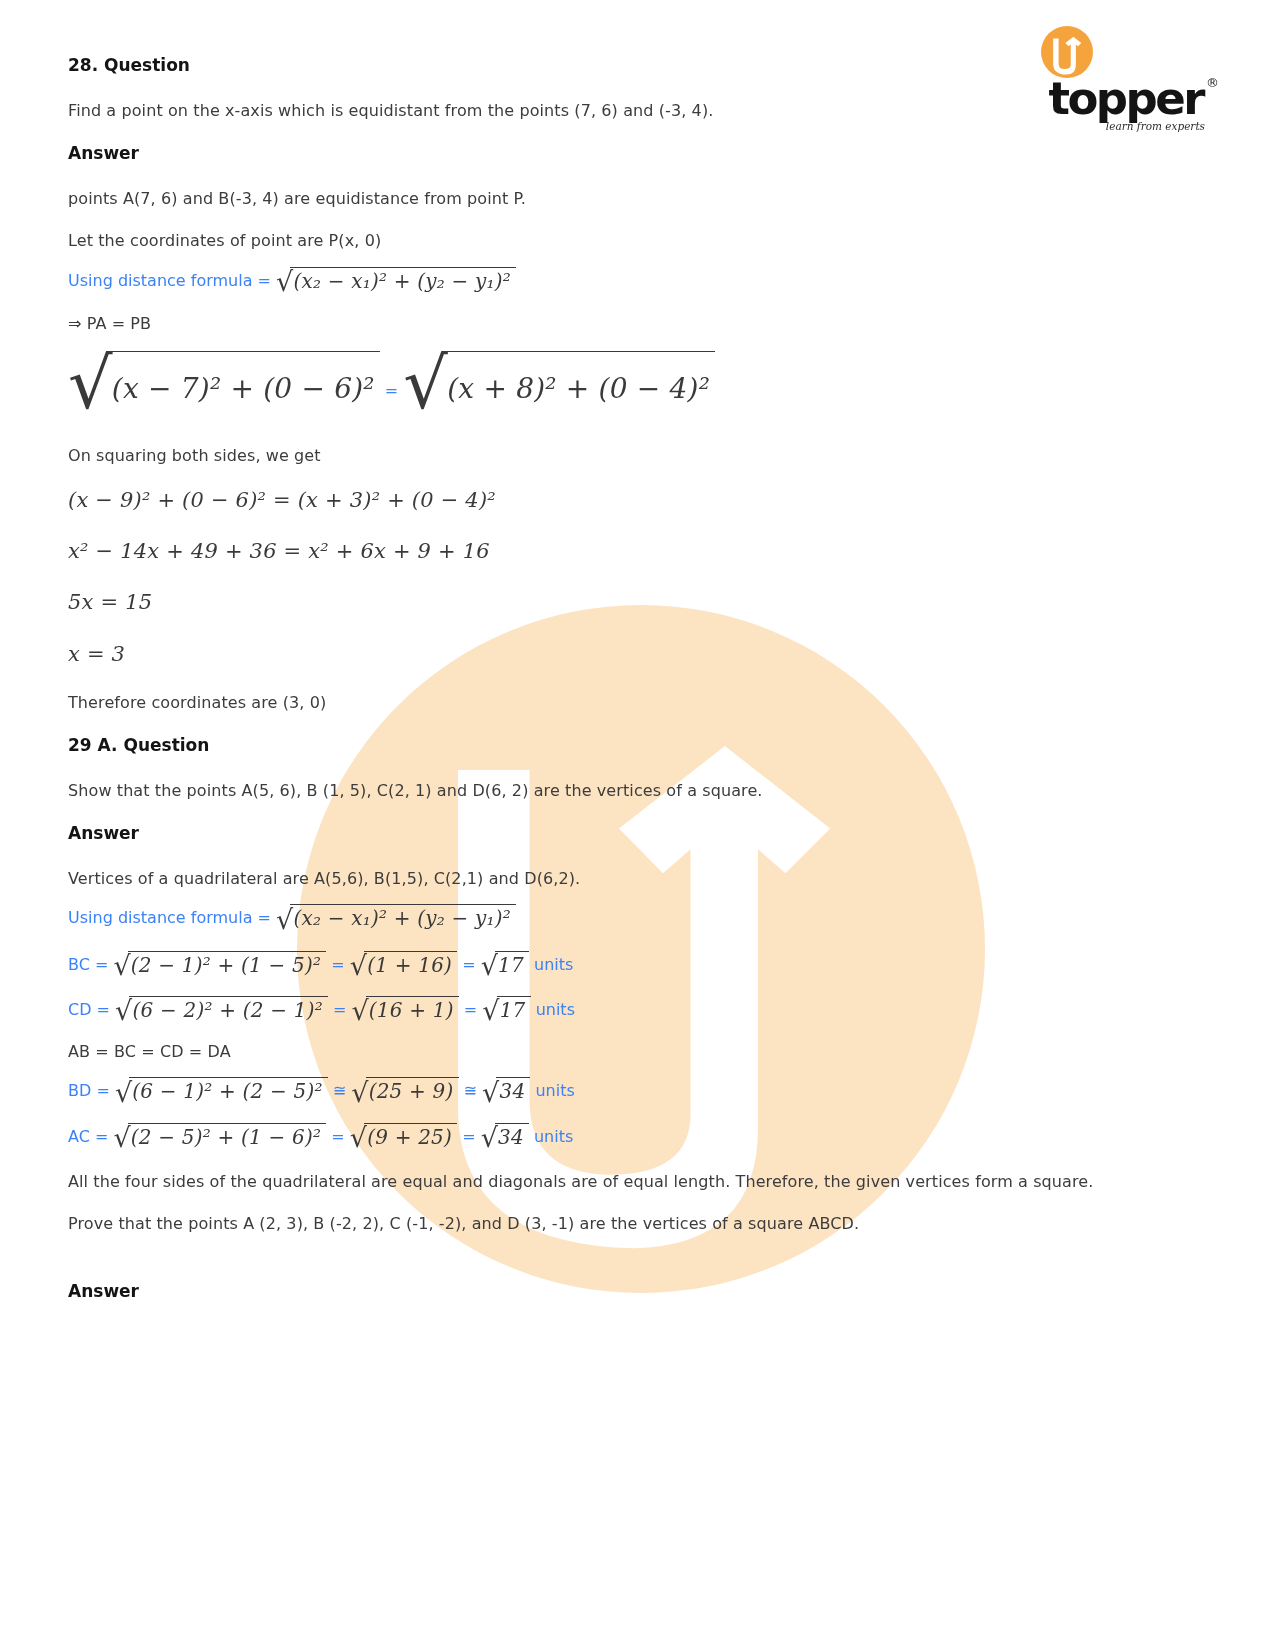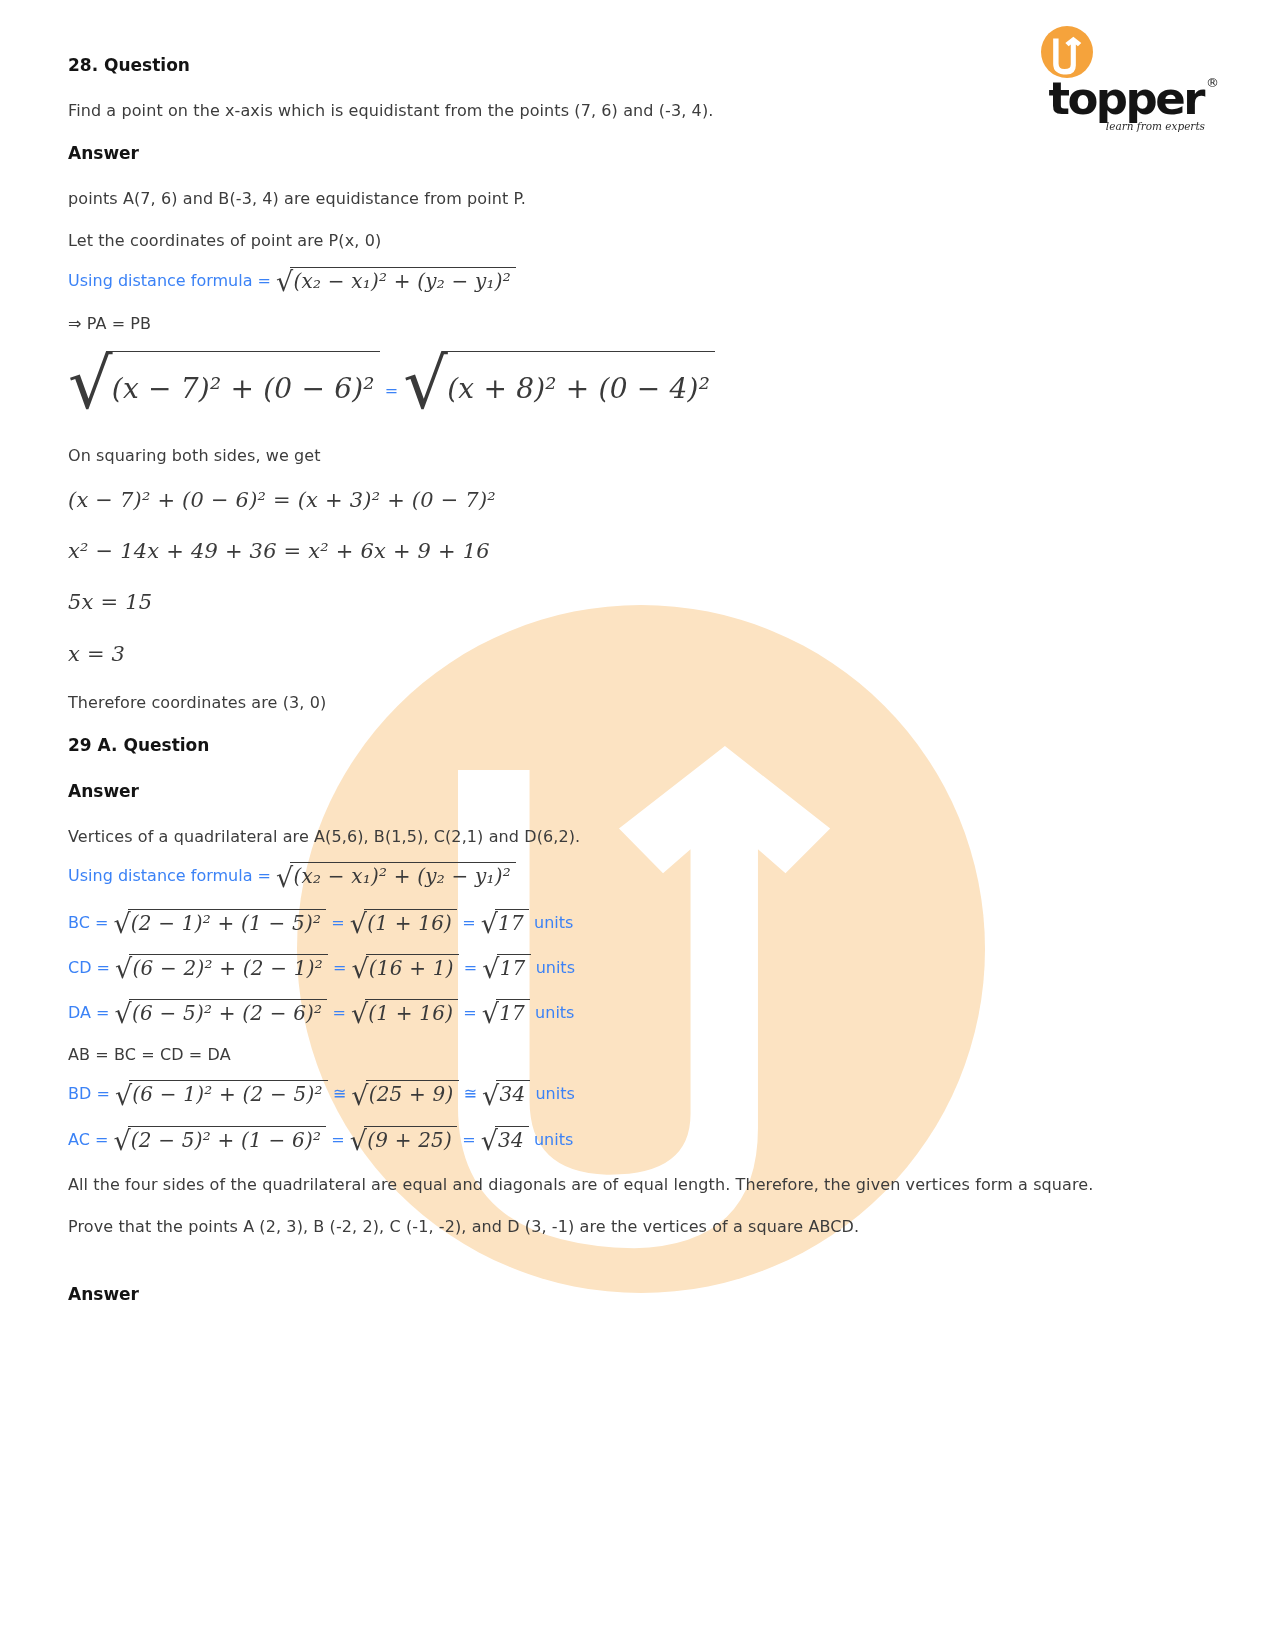--- a/index.html
+++ b/index.html
@@ -109,46 +109,44 @@
       <span class="t">Using distance formula = </span><span class="m"><span class="sq">√</span><span class="rad">(x₂ − x₁)² + (y₂ − y₁)²</span></span>
     </div>
 
     <p class="para para-tight">⇒ PA = PB</p>
 
     <div class="frow frow-big">
       <span class="m"><span class="sq">√</span><span class="rad">(x − 7)² + (0 − 6)²</span></span><span class="t"> = </span><span class="m"><span class="sq">√</span><span class="rad">(x + 8)² + (0 − 4)²</span></span>
     </div>
 
     <p class="para">On squaring both sides, we get</p>
-    <p class="mtext">(x − 7)² + (0 − 6)² = (x + 3)² + (0 − 7)²</p>
+    <p class="mtext">(x − 9)² + (0 − 6)² = (x + 3)² + (0 − 4)²</p>
     <p class="mtext">x² − 14x + 49 + 36 = x² + 6x + 9 + 16</p>
     <p class="mtext">5x = 15</p>
     <p class="mtext">x = 3</p>
     <p class="para">Therefore coordinates are (3, 0)</p>
 
     <div class="qhead">29 A. Question</div>
+    <p class="para">Show that the points A(5, 6), B (1, 5), C(2, 1) and D(6, 2) are the vertices of a square.</p>
     <div class="qhead">Answer</div>
     <p class="para para-tight">Vertices of a quadrilateral are A(5,6), B(1,5), C(2,1) and D(6,2).</p>
 
     <div class="frow frow-dist">
       <span class="t">Using distance formula = </span><span class="m"><span class="sq">√</span><span class="rad">(x₂ − x₁)² + (y₂ − y₁)²</span></span>
     </div>
 
 
     <div class="frow">
       <span class="t">BC = </span><span class="m"><span class="sq">√</span><span class="rad">(2 − 1)² + (1 − 5)²</span></span><span class="t"> = </span><span class="m"><span class="sq">√</span><span class="rad">(1 + 16)</span></span><span class="t"> = </span><span class="m"><span class="sq">√</span><span class="rad">17</span></span><span class="t"> units</span>
     </div>
 
     <div class="frow">
       <span class="t">CD = </span><span class="m"><span class="sq">√</span><span class="rad">(6 − 2)² + (2 − 1)²</span></span><span class="t"> = </span><span class="m"><span class="sq">√</span><span class="rad">(16 + 1)</span></span><span class="t"> = </span><span class="m"><span class="sq">√</span><span class="rad">17</span></span><span class="t"> units</span>
     </div>
 
-    <div class="frow">
-      <span class="t">DA = </span><span class="m"><span class="sq">√</span><span class="rad">(6 − 5)² + (2 − 6)²</span></span><span class="t"> = </span><span class="m"><span class="sq">√</span><span class="rad">(1 + 16)</span></span><span class="t"> = </span><span class="m"><span class="sq">√</span><span class="rad">17</span></span><span class="t"> units</span>
-    </div>
 
     <p class="para para-tight">AB = BC = CD = DA</p>
 
     <div class="frow">
       <span class="t">BD = </span><span class="m"><span class="sq">√</span><span class="rad">(6 − 1)² + (2 − 5)²</span></span><span class="t"> ≅ </span><span class="m"><span class="sq">√</span><span class="rad">(25 + 9)</span></span><span class="t"> ≅ </span><span class="m"><span class="sq">√</span><span class="rad">34</span></span><span class="t"> units</span>
     </div>
 
     <div class="frow frow-last">
       <span class="t">AC = </span><span class="m"><span class="sq">√</span><span class="rad">(2 − 5)² + (1 − 6)²</span></span><span class="t"> = </span><span class="m"><span class="sq">√</span><span class="rad">(9 + 25)</span></span><span class="t"> = </span><span class="m"><span class="sq">√</span><span class="rad">34</span></span><span class="t"> units</span>
     </div>

